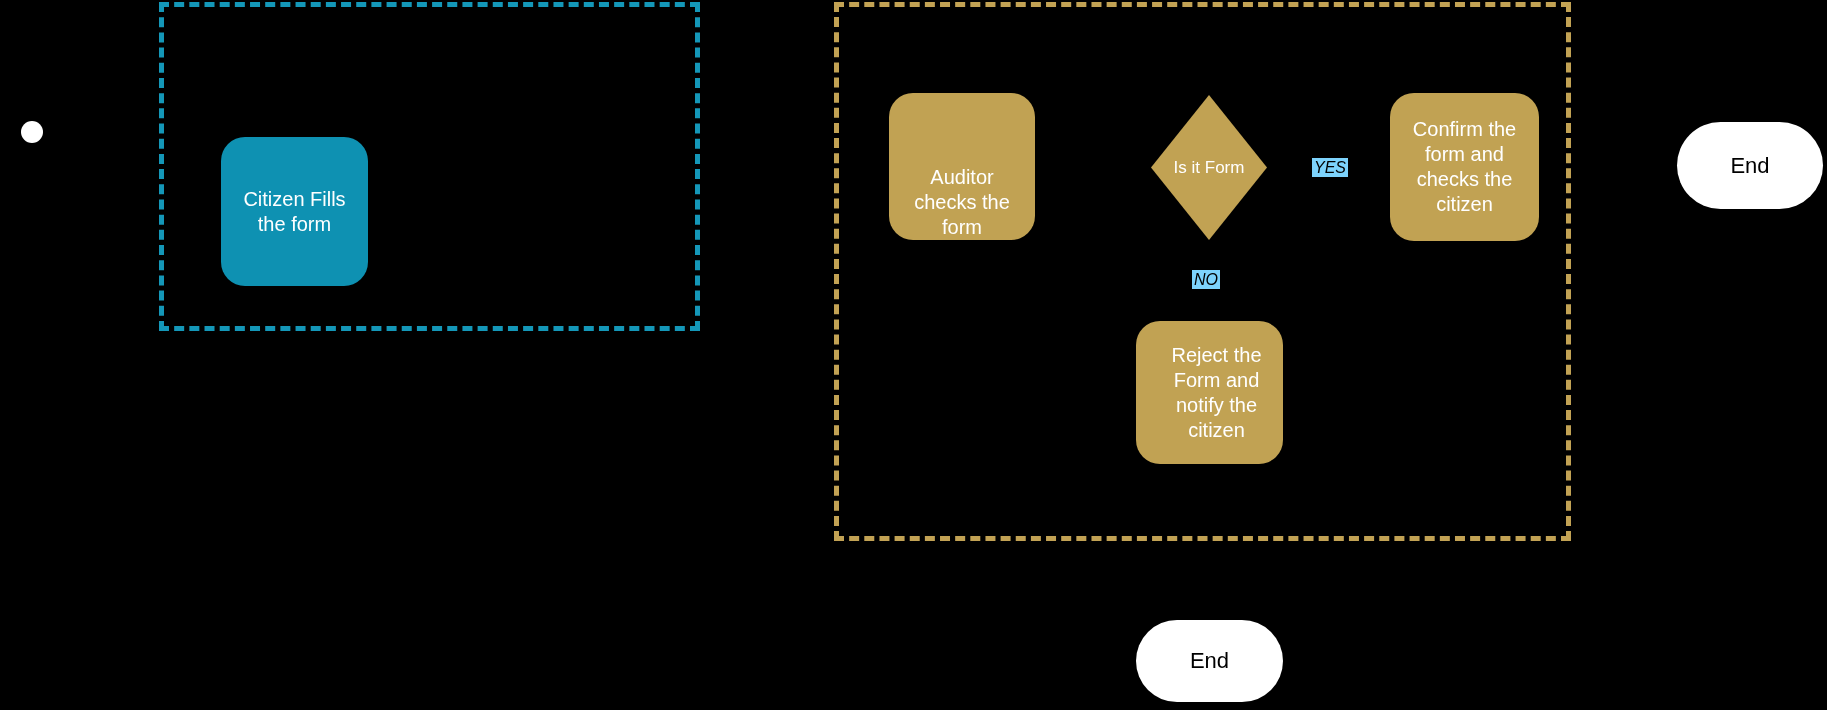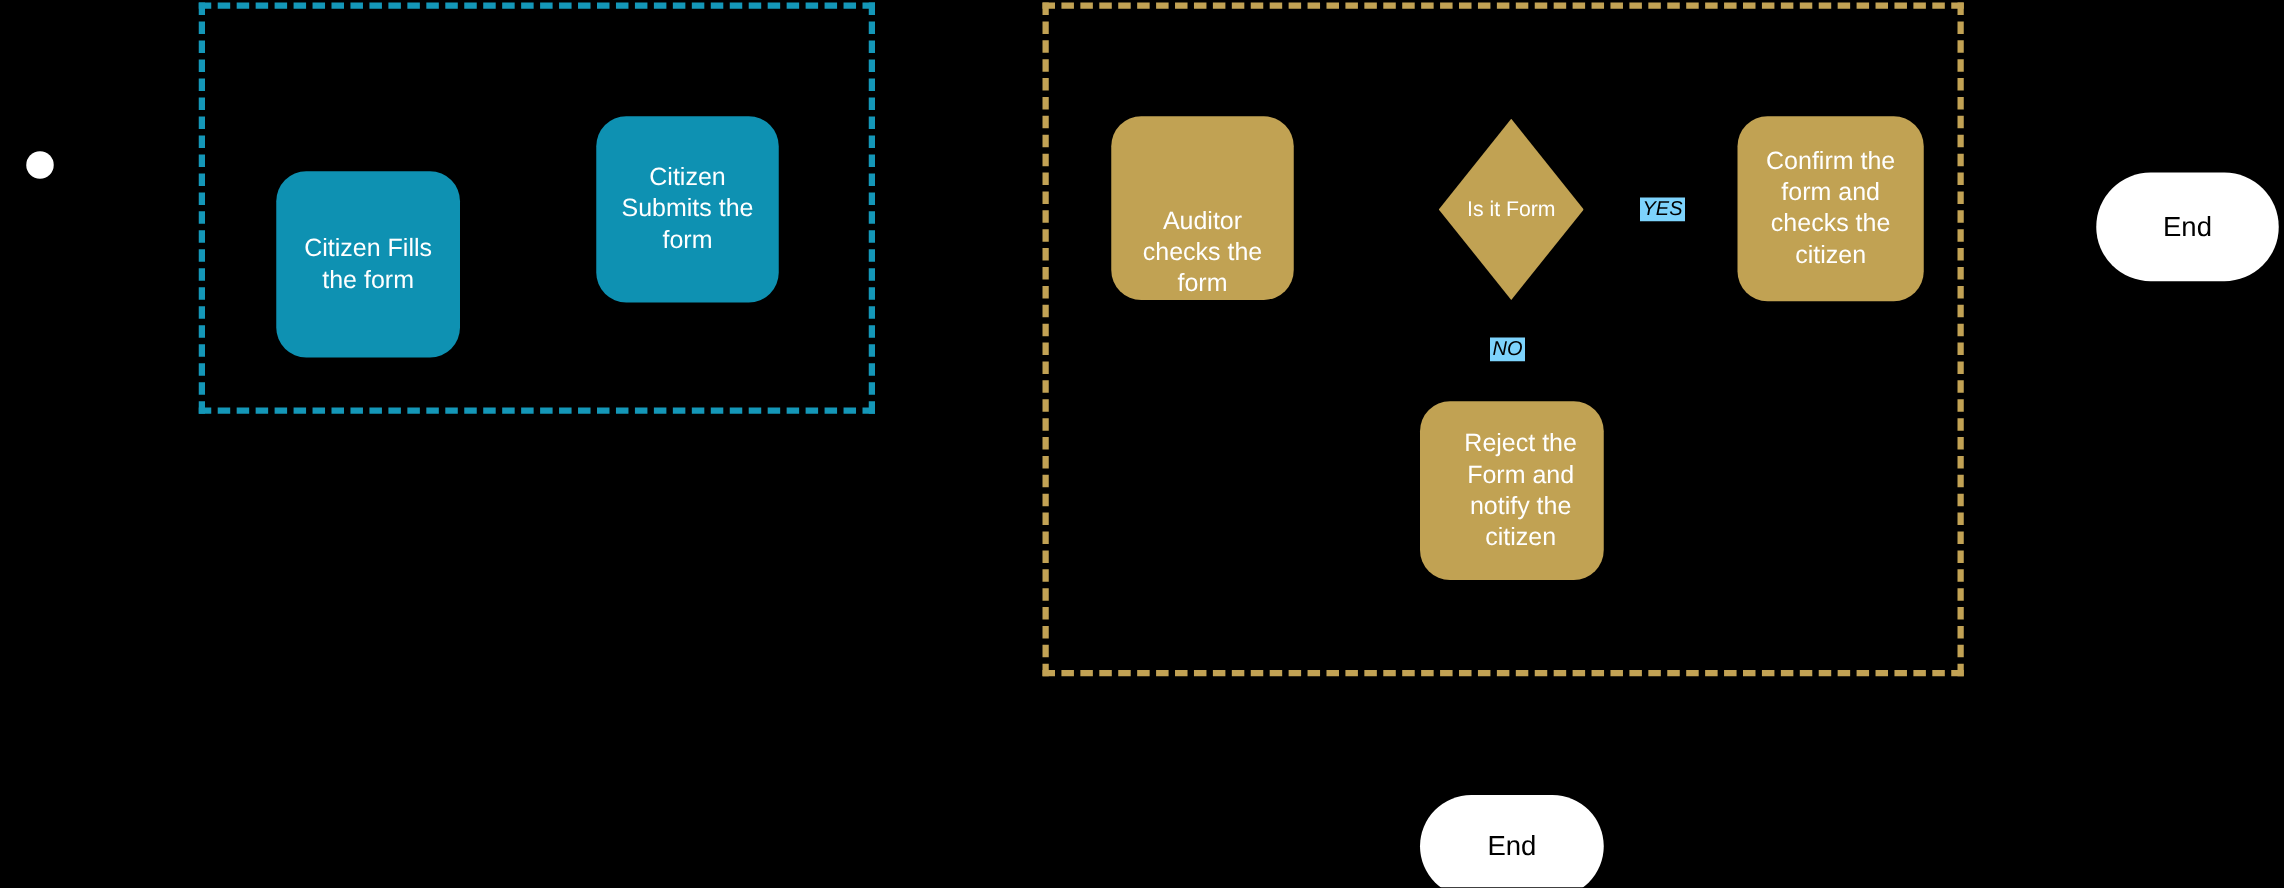--- a/index.html
+++ b/index.html
@@ -88,43 +88,39 @@
 
   
   .end-pill {
     background: #ffffff;
     color: #000000;
     border-radius: 50px;
     display: flex;
     align-items: center;
     justify-content: center;
     font-size: 22px;
-    margin-top: 16px;
   }
   .end-right  { left: 1677px; top: 122px; width: 146px; height: 87px; }
   .end-bottom { left: 1136px; top: 620px; width: 147px; height: 82px; }
 </style>
 </head>
 <body>
 
 <div class="canvas">
 
   <div class="abs start-dot"></div>
 
   <div class="abs lane lane-citizen"></div>
 
   <div class="abs lane lane-auditor"></div>
 
   <div class="abs node node-teal node-fills">
     <span>Citizen Fills the form</span>
   </div>
 
-  <div class="abs node node-teal node-submits">
-    <span>Citizen Submits the form</span>
-  </div>
 
   <div class="abs node node-gold node-auditor">
     <span>Auditor checks the form</span>
   </div>
 
   <div class="abs diamond">
     <span>Is it Form</span>
   </div>
 
   <span class="abs edge-label label-yes">YES</span>

